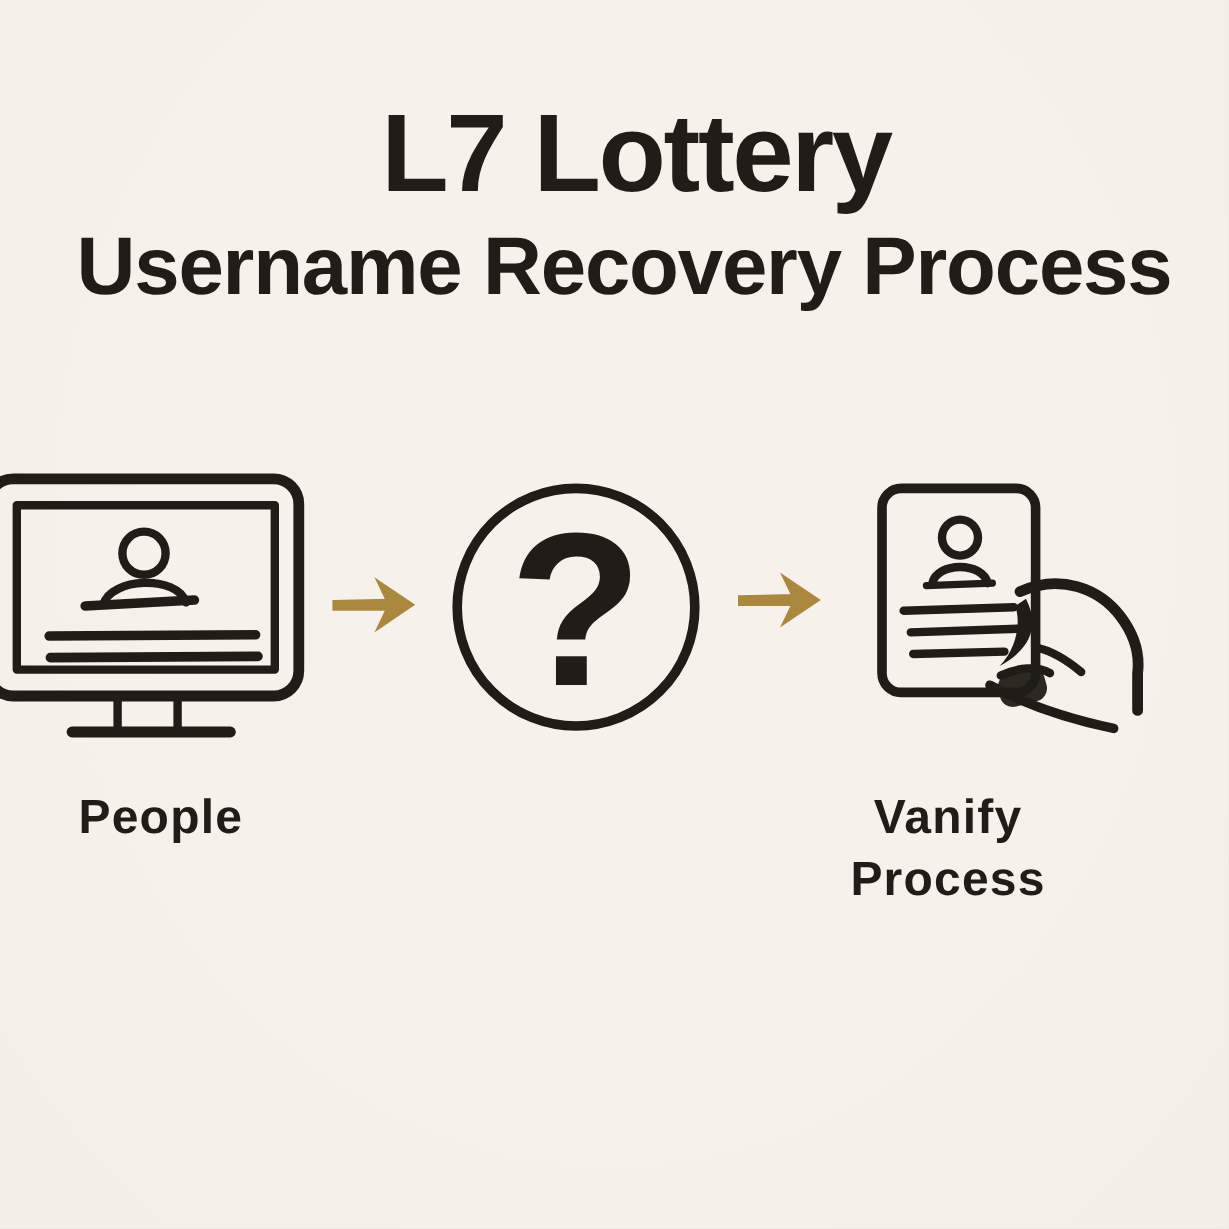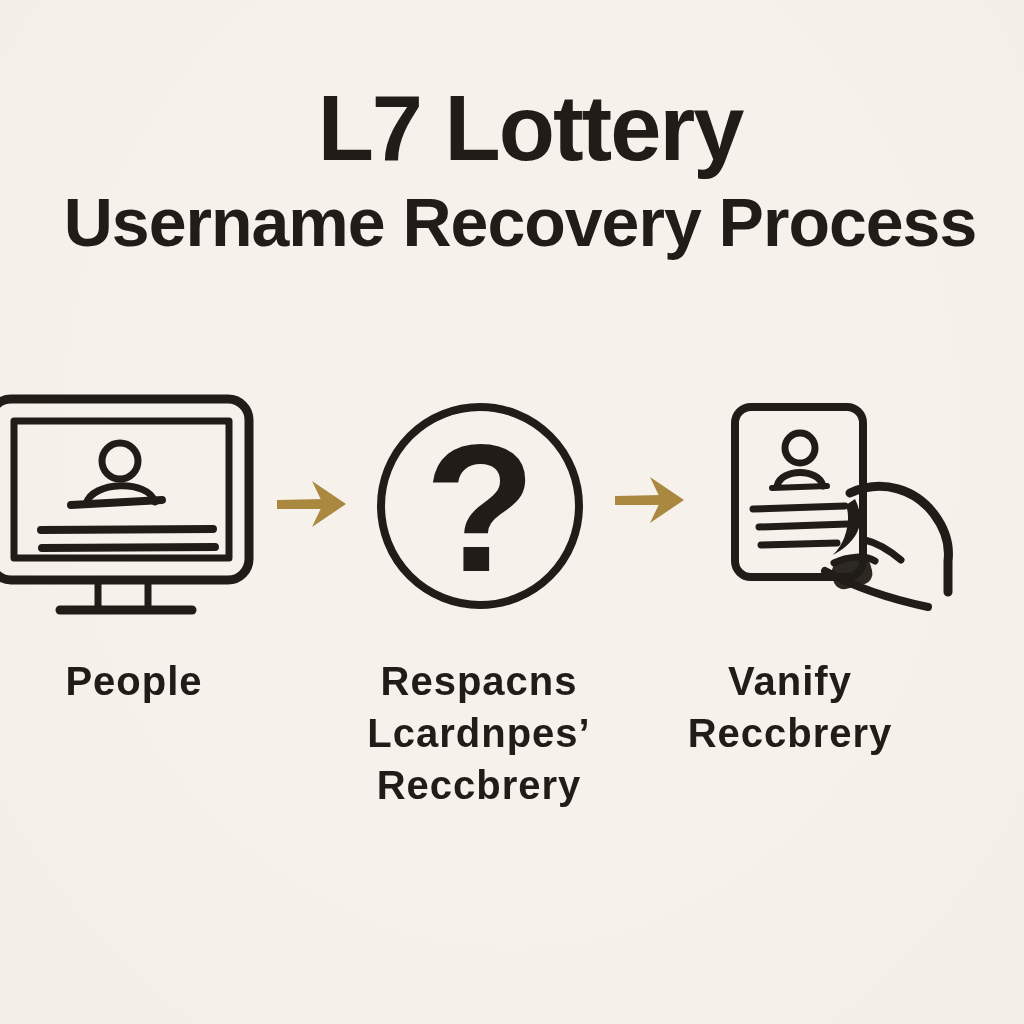--- a/index.html
+++ b/index.html
@@ -101,24 +101,19 @@
         <path class="ink-stroke" d="M110,178 C145,197 180,207 213,214" stroke-width="8"></path>
         <path class="ink-stroke" d="M150,147 C163,150 174,157 186,167" stroke-width="7"></path>
       </g>
     </svg>
   </div>
 
   <div class="step-label lbl1">
     <div>People</div>
   </div>
 
-  <div class="step-label lbl2">
-    <div>Respacns</div>
-    <div>Lcardnpes’</div>
-    <div>Reccbrery</div>
-  </div>
 
   <div class="step-label lbl3">
     <div>Vanify</div>
-    <div>Reccbrery</div>
+    <div>Process</div>
   </div>
 
 </div>
 
 </body></html>

